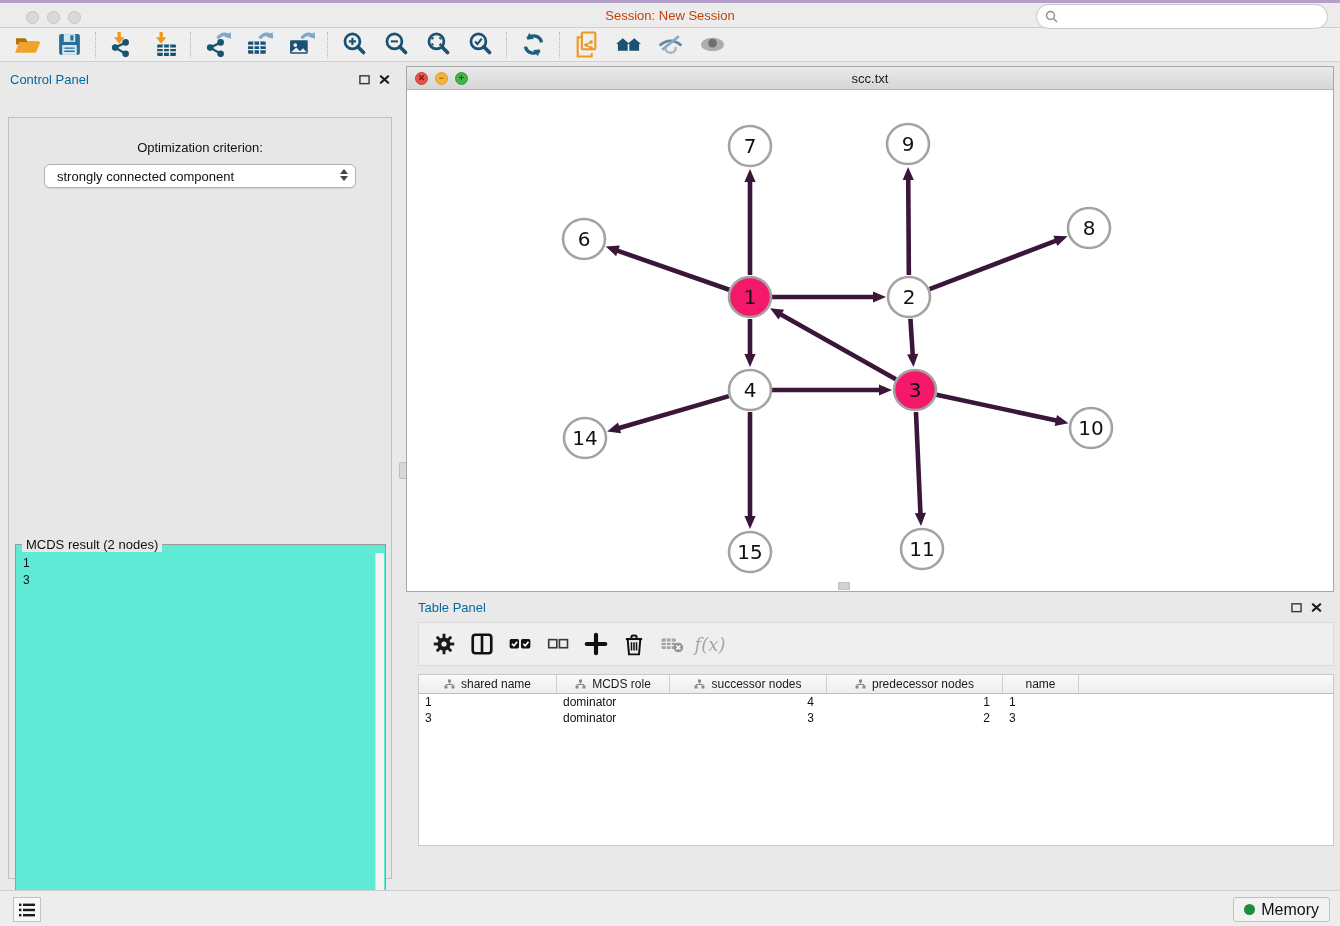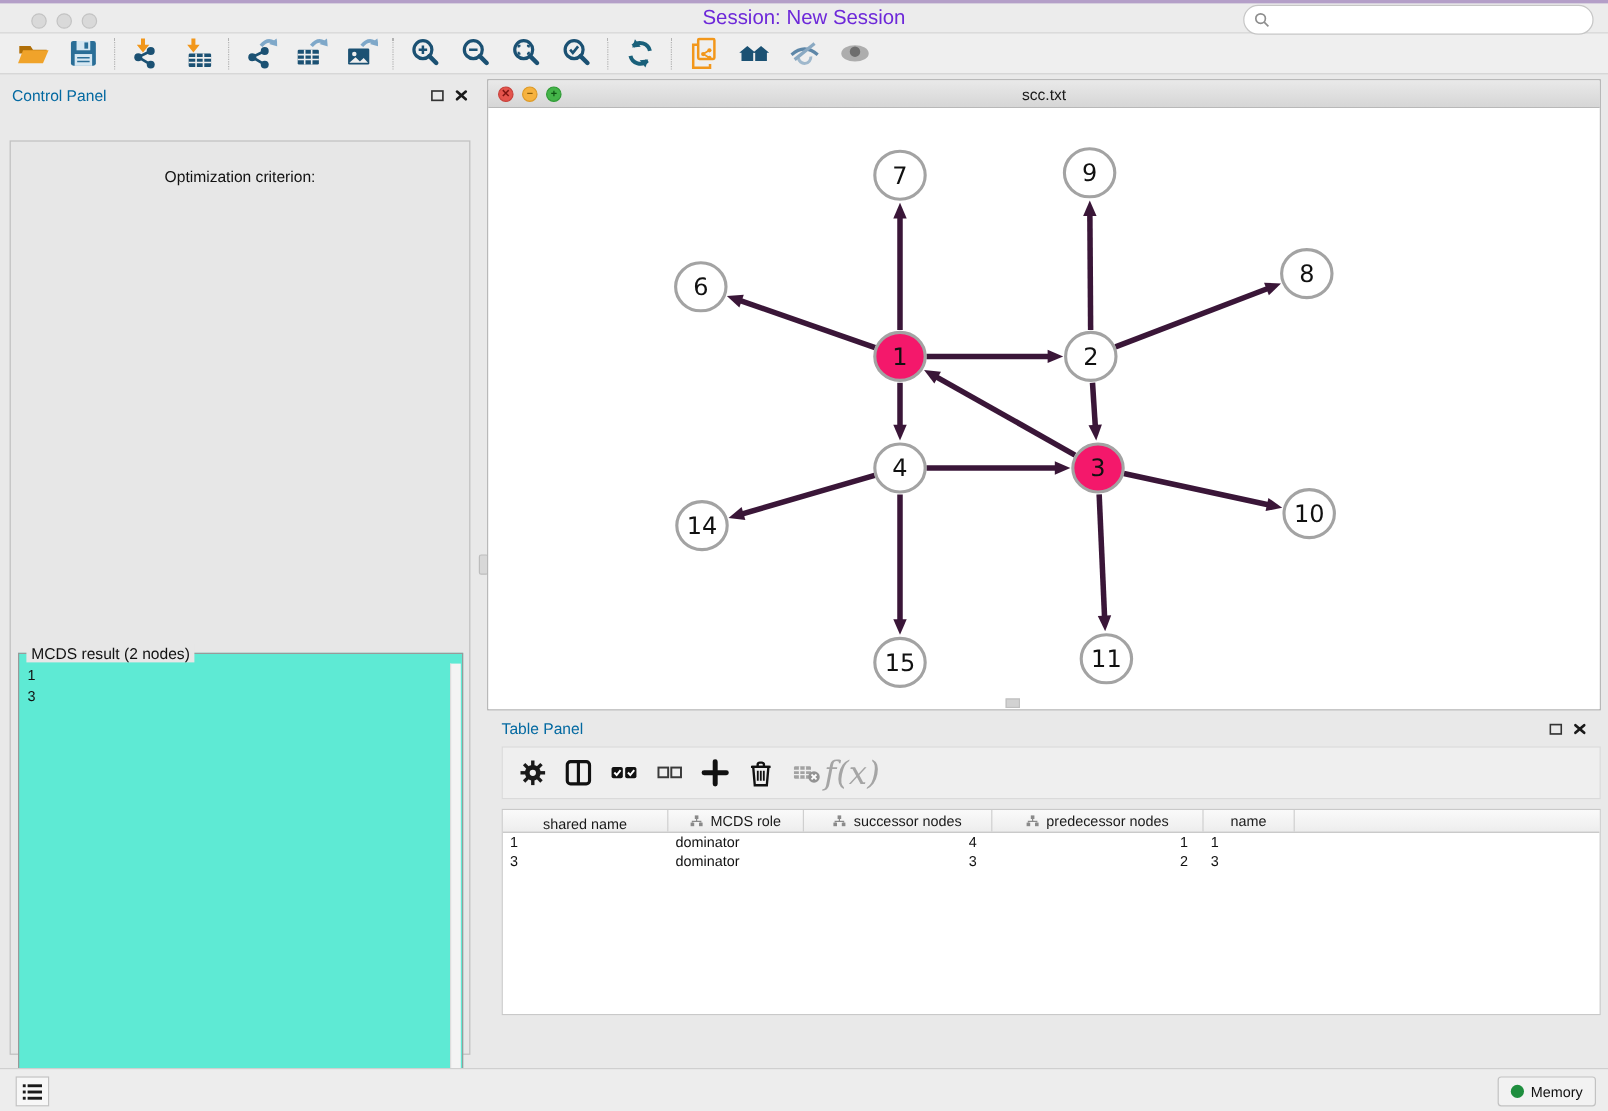--- a/index.html
+++ b/index.html
@@ -6,21 +6,21 @@
   html,body { width:1340px; height:926px; }
   body {
     font-family:"Liberation Sans", sans-serif;
     background:#E9E9E9; position:relative; overflow:hidden;
     -webkit-font-smoothing:antialiased;
   }
   
   #focus-strip { position:absolute; left:0; top:0; width:1340px; height:3px; background:#B49FC8; }
   #titlebar { position:absolute; left:0; top:3px; width:1340px; height:25px; background:#ECECEC;
     border-bottom:1px solid #CFCFCF; display:flex; align-items:center; justify-content:center; }
-  #titlebar .title { font-size:17px; color:#6d28d9; }
+  #titlebar .title { font-size:13px; color:#c2410c; }
   .traffic { position:absolute; left:26px; top:8px; display:flex; gap:8px; }
   .traffic .dot { width:13px; height:13px; border-radius:50%; background:#D9D9D9; border:1px solid #C3C3C3; }
   
   #main-toolbar { position:absolute; left:0; top:28px; width:1340px; height:34px; background:#EFEFEF;
     border-bottom:1px solid #D2D2D2; display:flex; align-items:center; padding-left:6px; }
   .tb-btn { width:42px; height:30px; border:none; background:transparent; display:flex;
     align-items:center; justify-content:center; cursor:pointer; }
   .tb-sep { width:0; height:26px; border-left:1px dotted #B3B3B3; margin:0 5px; }
   #toolbar-search { position:absolute; right:12px; top:4px; width:292px; height:25px; background:#fff;
     border:1px solid #C6C6C6; border-radius:13px; display:flex; align-items:center; padding:0 8px; }
@@ -71,37 +71,37 @@
   .dot.green { background:#44B449; border:1px solid #2F9B35; color:#0E5413; }
   #net-canvas { position:absolute; left:0; top:23px; width:926px; height:501px; background:#fff; }
   #net-grip { position:absolute; left:431px; bottom:1px; width:12px; height:8px; background:#D2D2D2; border:1px solid #C0C0C0; }
   
   #table-panel { position:absolute; left:406px; top:594px; width:928px; height:292px; }
   #tp-toolbar { position:absolute; left:12px; top:28px; width:916px; height:44px; background:#EFEFEF;
     border:1px solid #DADADA; display:flex; align-items:center; padding-left:8px; gap:4px; }
   .tp-btn { width:34px; height:36px; border:none; background:transparent; display:flex; align-items:center;
     justify-content:center; cursor:pointer; }
   .tp-btn.disabled { opacity:.9; cursor:default; }
-  .fx-glyph { font-family:"DejaVu Serif", serif; font-style:italic; font-size:27px; color:#9E9E9E; }
+  .fx-glyph { font-family:"DejaVu Serif", serif; font-style:italic; font-size:18px; color:#9E9E9E; }
   #tp-table { position:absolute; left:12px; top:80px; width:916px; height:172px; background:#fff;
     border:1px solid #C9C9C9; overflow:hidden; }
   .thead { display:flex; height:19px; background:linear-gradient(#FAFAFA,#EDEDED); border-bottom:1px solid #BDBDBD; }
   .th { display:flex; align-items:center; justify-content:center; gap:6px; font-size:12px; color:#1A1A1A;
     border-right:1px solid #CFCFCF; height:100%; }
   .trow { display:flex; height:16px; }
   .td { font-size:12px; color:#111; padding:1px 6px; overflow:hidden; white-space:nowrap; }
   .td.r { text-align:right; padding-right:13px; }
   #tp-tabs { position:absolute; left:0; top:268px; width:928px; display:flex; justify-content:center; }
   #tp-tabs .seg-tab.active { background:#DCDCDC; color:#B3B3B3; }
   
   #status-bar { position:absolute; left:0; top:890px; width:1340px; height:36px; background:#EDEDED; border-top:1px solid #CFCFCF; }
   #list-btn { position:absolute; left:13px; top:6px; width:28px; height:25px; background:#F7F7F7;
     border:1px solid #C2C2C2; display:flex; align-items:center; justify-content:center; cursor:pointer; }
   #memory-btn { position:absolute; right:10px; top:6px; height:25px; background:#F2F2F2; border:1px solid #C2C2C2;
-    border-radius:3px; display:flex; align-items:center; gap:6px; padding:0 10px; font-size:12px; color:#111; cursor:pointer; }
+    border-radius:3px; display:flex; align-items:center; gap:6px; padding:0 10px; font-size:16px; color:#111; cursor:pointer; }
   #memory-btn .led { width:11px; height:11px; border-radius:50%; background:#1E8E3E; }
 </style>
 </head>
 <body>
 
 <div id="focus-strip"></div>
 <div id="titlebar">
   <div class="traffic">
     <span class="dot"></span>
     <span class="dot"></span>
@@ -261,20 +261,27 @@
       <svg width="11" height="11" viewBox="0 0 12 12">
         <rect x="1" y="2" width="10" height="8.5" fill="none" stroke="#333" stroke-width="1.5"></rect>
         </svg>
       <svg width="11" height="11" viewBox="0 0 12 12">
         <path d="M2 2.5l8 7M10 2.5l-8 7" stroke="#1A1A1A" stroke-width="2.4" stroke-linecap="round"></path>
         </svg>
     </span>
   </div>
   <div id="cp-box">
     <div id="opt-label">Optimization criterion:</div>
+    <div id="opt-select">
+      <span>strongly connected component</span>
+      <span class="stepper">
+          <i class="up"></i>
+          <i class="down"></i>
+        </span>
+    </div>
     <div id="mcds-result">
       <span class="legend">MCDS result (2 nodes)</span>
       <div class="body">1
 3</div>
       <div class="vscroll"></div>
     </div>
   </div>
 </div>
 <div id="cp-splitter"></div>
 
@@ -435,21 +442,21 @@
           <circle cx="16.8" cy="14.2" r="4.4" fill="#8A8A8A"></circle>
           <path d="M14.9 12.3l3.8 3.8M18.7 12.3l-3.8 3.8" stroke="#fff" stroke-width="1.4"></path>
         </svg>
       </button>
       <button class="tp-btn disabled">
         <span class="fx-glyph">f(x)</span>
       </button>
     </div>
   <div id="tp-table">
     <div class="thead" id="tp-thead">
-        <div class="th" style="width: 138px; flex-direction: column;">
+        <div class="th" style="width: 138px;">
           <svg width="11" height="11" viewBox="0 0 11 11">
   <rect x="4" y="0.5" width="3" height="3" fill="#8A8A8A"></rect>
             <rect x="0.5" y="6.5" width="3" height="3" fill="#8A8A8A"></rect>
   <rect x="7.5" y="6.5" width="3" height="3" fill="#8A8A8A"></rect>
   <path d="M5.5 3.5v2M2 6.5v-1h7v1" stroke="#8A8A8A" fill="none"></path>
           </svg>
           <span>shared name</span>
         </div>
         <div class="th" style="width: 113px;">
           <svg width="11" height="11" viewBox="0 0 11 11">

